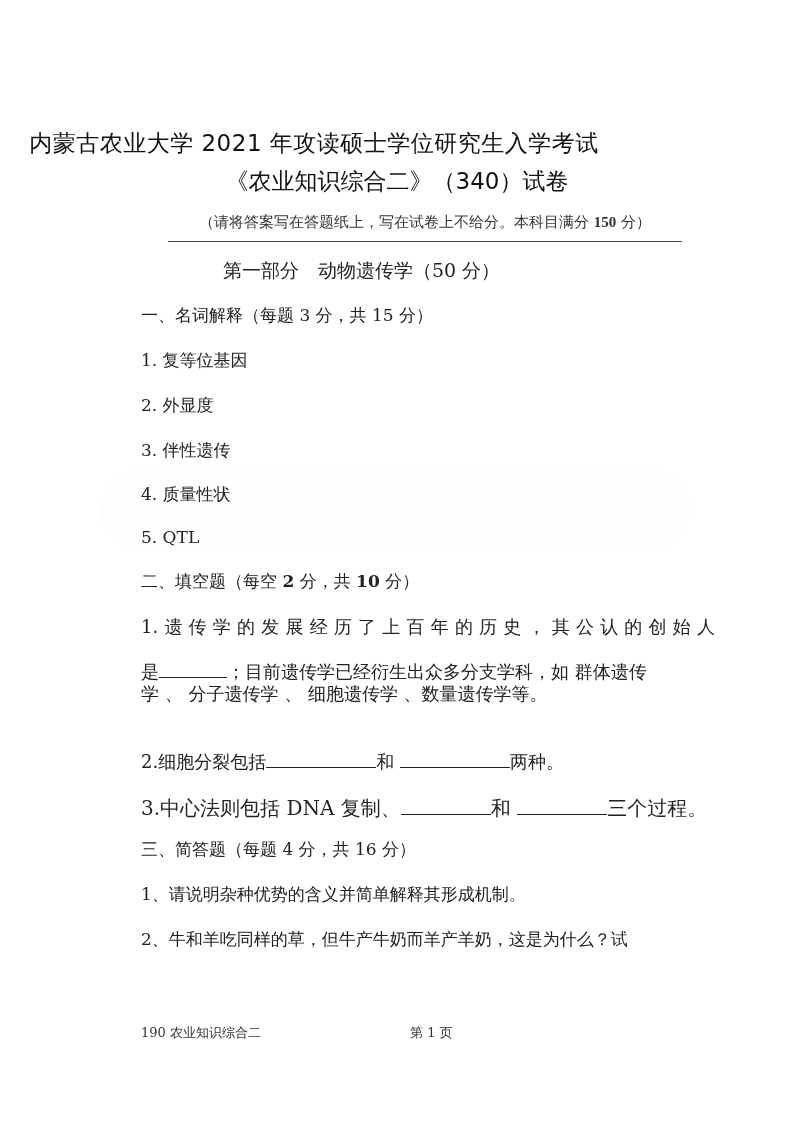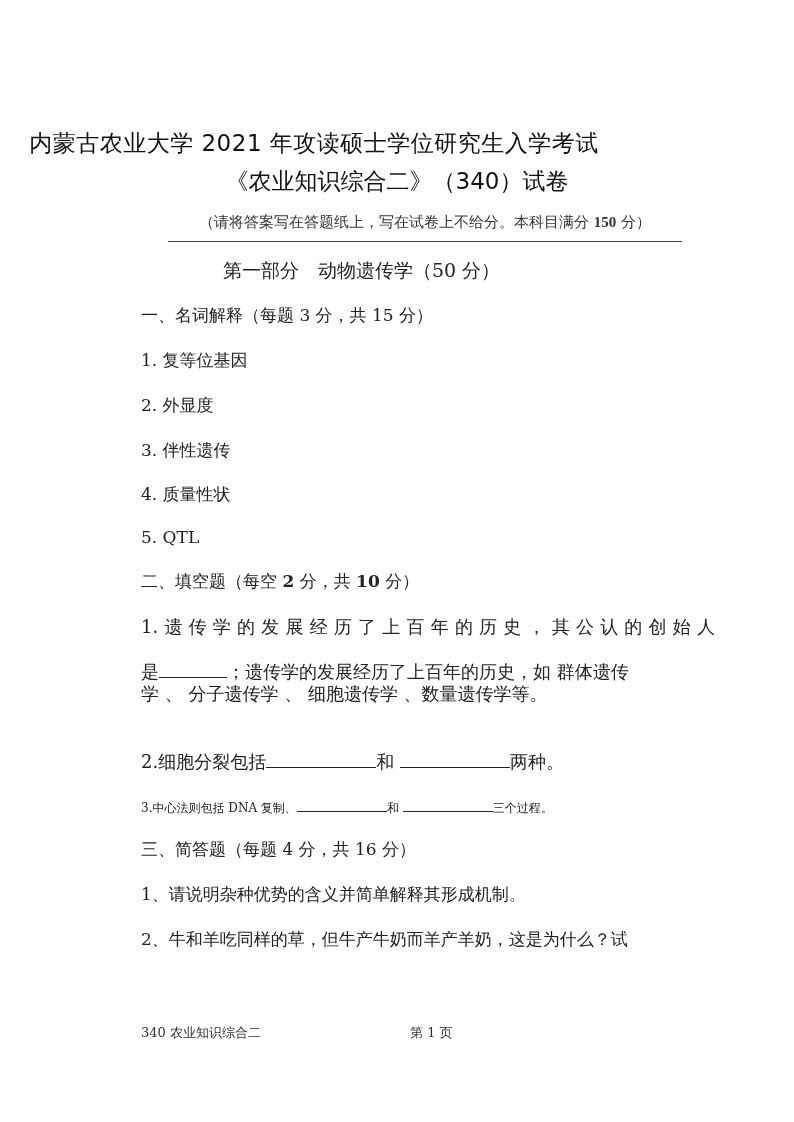--- a/index.html
+++ b/index.html
@@ -96,25 +96,25 @@
 <div class="abs line" style="top:304px;">一、名词解释（每题 3 分，共 15 分）</div>
 <div class="abs line" style="top:349px;text-align:center;">1. 复等位基因</div>
 <div class="abs line" style="top:394px;">2. 外显度</div>
 <div class="abs line" style="top:439px;">3. 伴性遗传</div>
 <div class="abs line" style="top:483px;">4. 质量性状</div>
 <div class="abs line" style="top:527px;">5.  QTL</div>
 
 <div class="abs line" style="top:570px;"><span>二、填空题（每空 </span><b>2</b><span> 分，共 </span><b>10</b><span> 分）</span></div>
 
 <div class="abs justify" style="top:615px;">1.遗传学的发展经历了上百年的历史，其公认的创始人</div>
-<div class="abs line" style="top:660px; font-size:18px;"><span>是</span><span class="blank" style="width:68px;"></span><span>；遗传学的发展经历了上百年的历史，如 群体遗传</span></div>
+<div class="abs line" style="top:660px; font-size:18px;"><span>是</span><span class="blank" style="width:68px;"></span><span>；目前遗传学已经衍生出众多分支学科，如 群体遗传</span></div>
 <div class="abs line" style="top:682px; font-size:18px;">学 、 分子遗传学 、 细胞遗传学 、数量遗传学等。</div>
 
 <div class="abs line" style="top:750px; font-size:18px;"><span>2.细胞分裂包括</span><span class="blank" style="width:110px;"></span><span>和 </span><span class="blank" style="width:110px;"></span><span>两种。</span></div>
 
-<div class="abs line" style="top:795px; font-size:12px;"><span>3.中心法则包括 DNA 复制、</span><span class="blank" style="width:90px;"></span><span>和 </span><span class="blank" style="width:90px;"></span><span>三个过程。</span></div>
+<div class="abs line" style="top:795px; font-size:20px;"><span>3.中心法则包括 DNA 复制、</span><span class="blank" style="width:90px;"></span><span>和 </span><span class="blank" style="width:90px;"></span><span>三个过程。</span></div>
 
 <div class="abs line" style="top:838px;">三、简答题（每题 4 分，共 16 分）</div>
 <div class="abs line" style="top:883px;">1、请说明杂种优势的含义并简单解释其形成机制。</div>
 <div class="abs line" style="top:928px;">2、牛和羊吃同样的草，但牛产牛奶而羊产羊奶，这是为什么？试</div>
 
-<div class="abs footer" style="left:141px;">340  农业知识综合二</div>
+<div class="abs footer" style="left:141px;">190  农业知识综合二</div>
 <div class="abs footer" style="left:410px;">第  1  页</div>
 
 </body></html>

